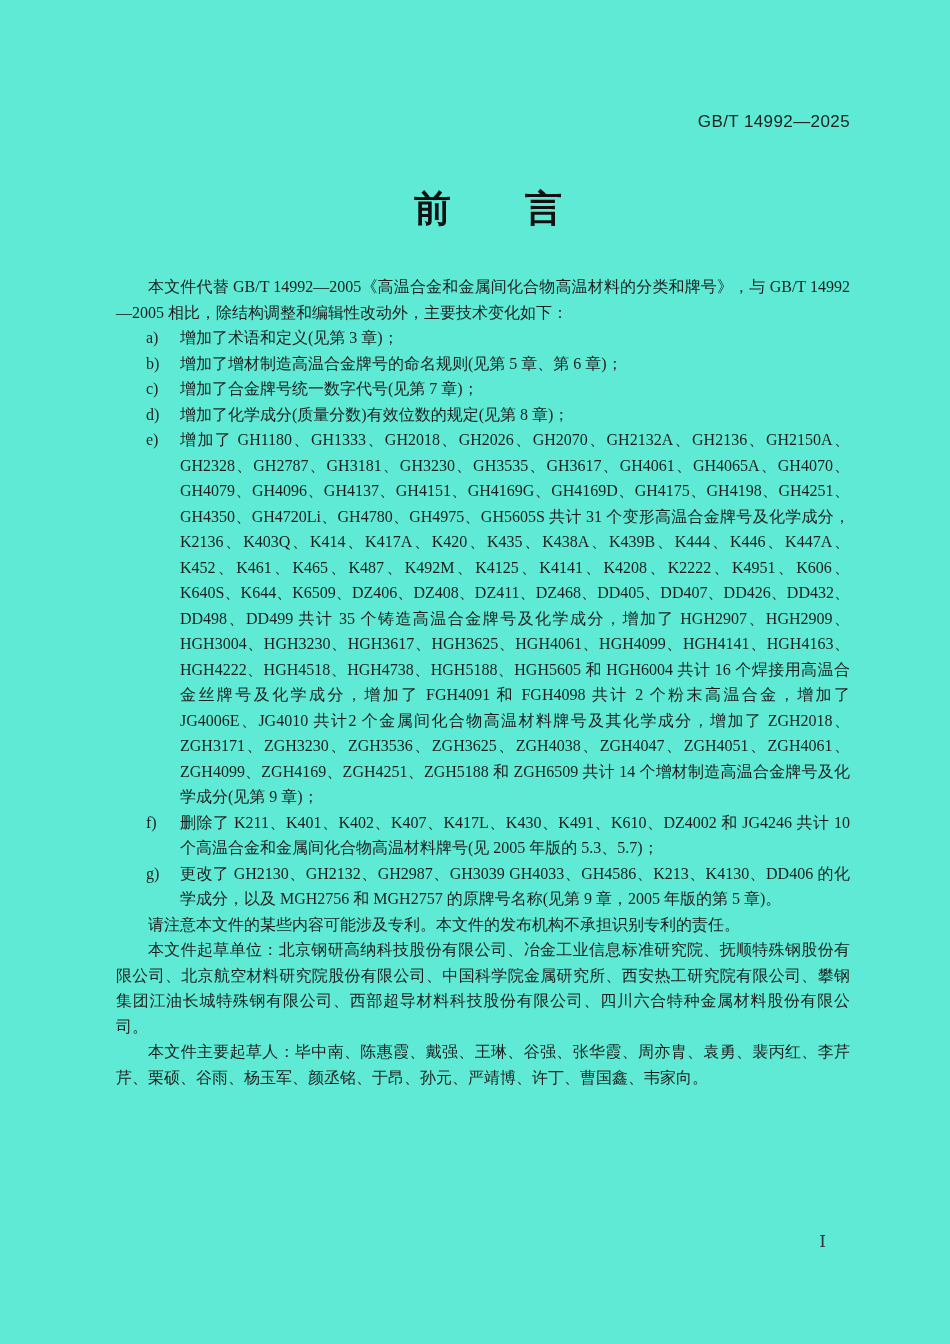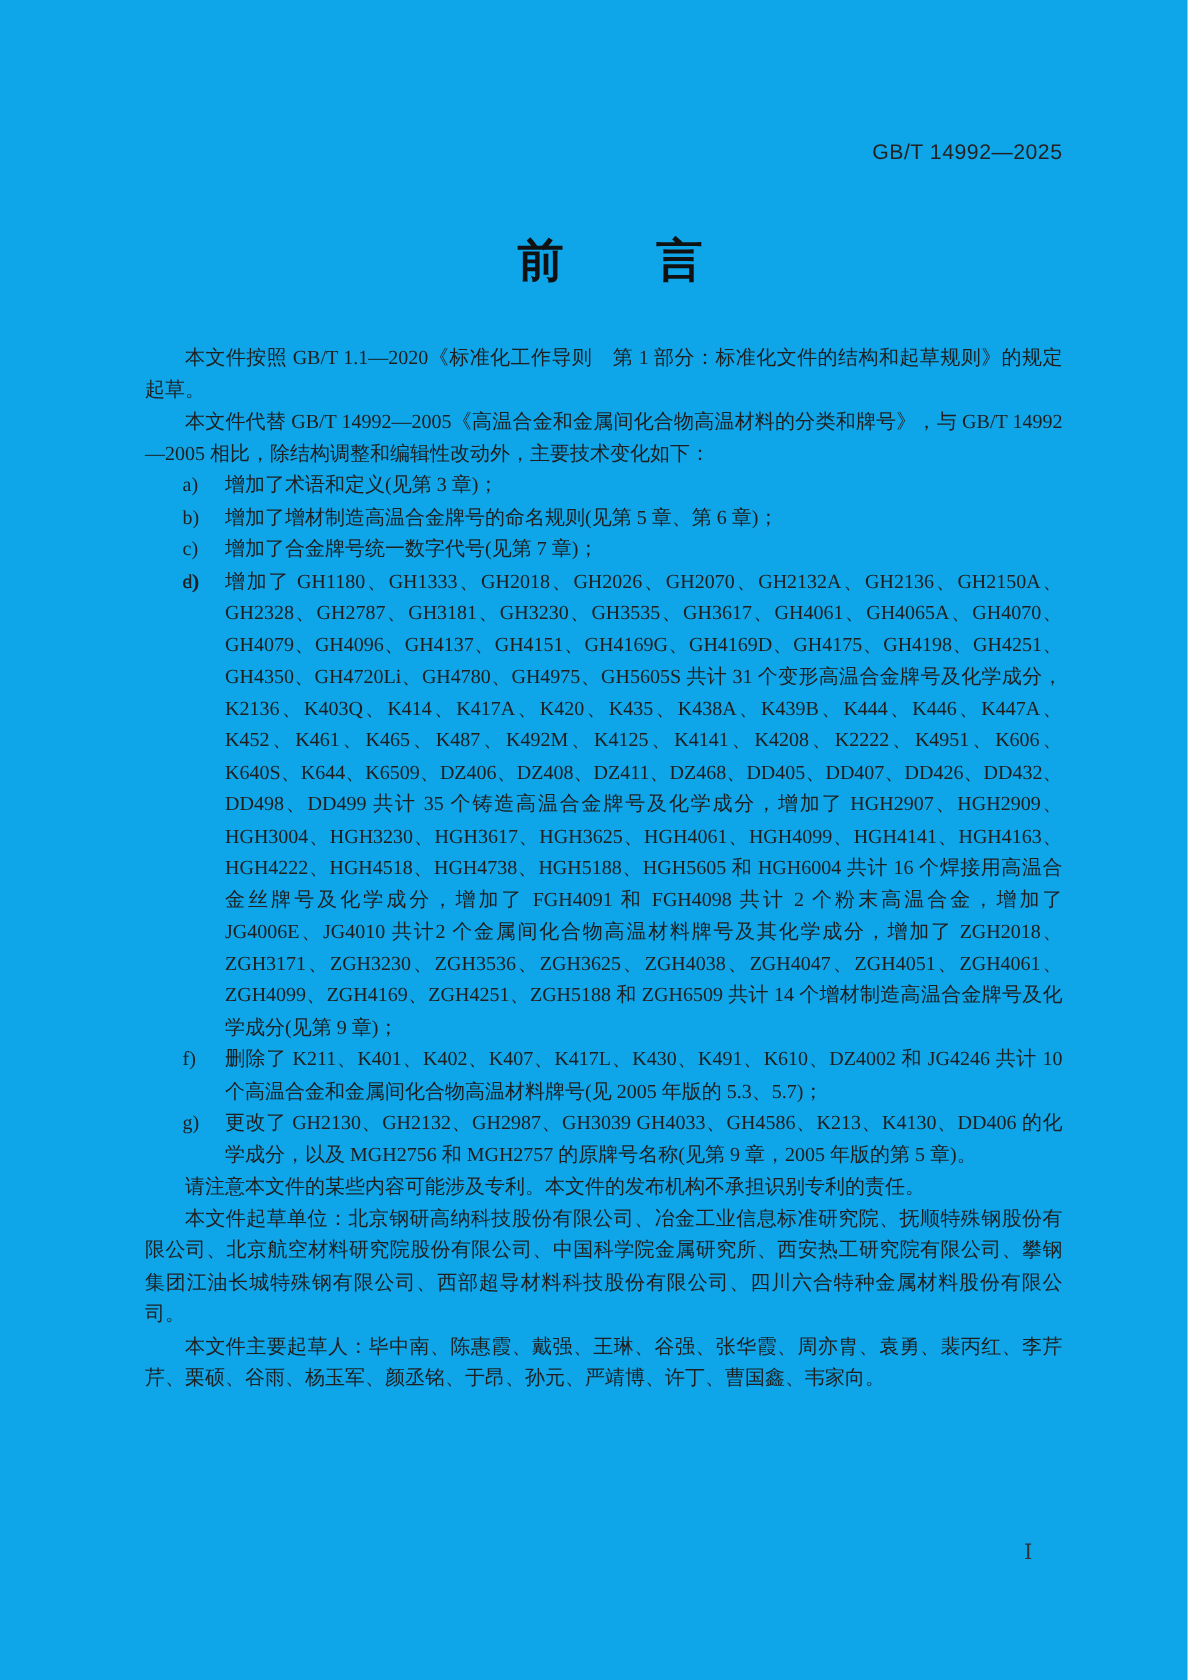--- a/index.html
+++ b/index.html
@@ -2,21 +2,21 @@
 <html><head>
 <meta charset="utf-8">
 <style>
   * { margin: 0; padding: 0; box-sizing: border-box; }
   html, body { background: #e8e8e8; }
   .page {
     position: relative;
     width: 950px;
     height: 1344px;
     margin: 0 auto;
-    background: #0ea5e9;
+    background: #5eead4;
     font-family: "Liberation Serif", "DejaVu Serif", serif;
     color: #1f1f1f;
     overflow: hidden;
   }
   .doc-number {
     position: absolute;
     top: 112px;
     right: 100px;
     font-size: 17px;
     letter-spacing: 0.4px;
@@ -65,21 +65,20 @@
 <body>
 
 <div class="page">
 
   <div class="doc-number">GB/T 14992—2025</div>
 
   <h1 class="title">前　　言</h1>
 
   <div class="content">
 
-    <p class="para">本文件按照 GB/T 1.1—2020《标准化工作导则　第 1 部分：标准化文件的结构和起草规则》的规定起草。</p>
 
     <p class="para">本文件代替 GB/T 14992—2005《高温合金和金属间化合物高温材料的分类和牌号》，与 GB/T 14992—2005 相比，除结构调整和编辑性改动外，主要技术变化如下：</p>
 
     <div class="change-list">
 
       <div class="list-item">
         <span class="label">a)</span>
         <span class="text">增加了术语和定义(见第 3 章)；</span>
       </div>
 
@@ -88,20 +87,21 @@
         <span class="text">增加了增材制造高温合金牌号的命名规则(见第 5 章、第 6 章)；</span>
       </div>
 
       <div class="list-item">
         <span class="label">c)</span>
         <span class="text">增加了合金牌号统一数字代号(见第 7 章)；</span>
       </div>
 
       <div class="list-item">
         <span class="label">d)</span>
+        <span class="text">增加了化学成分(质量分数)有效位数的规定(见第 8 章)；</span>
       </div>
 
       <div class="list-item">
         <span class="label">e)</span>
         <span class="text">增加了 GH1180、GH1333、GH2018、GH2026、GH2070、GH2132A、GH2136、GH2150A、GH2328、GH2787、GH3181、GH3230、GH3535、GH3617、GH4061、GH4065A、GH4070、GH4079、GH4096、GH4137、GH4151、GH4169G、GH4169D、GH4175、GH4198、GH4251、GH4350、GH4720Li、GH4780、GH4975、GH5605S 共计 31 个变形高温合金牌号及化学成分，K2136、K403Q、K414、K417A、K420、K435、K438A、K439B、K444、K446、K447A、K452、K461、K465、K487、K492M、K4125、K4141、K4208、K2222、K4951、K606、K640S、K644、K6509、DZ406、DZ408、DZ411、DZ468、DD405、DD407、DD426、DD432、DD498、DD499 共计 35 个铸造高温合金牌号及化学成分，增加了 HGH2907、HGH2909、HGH3004、HGH3230、HGH3617、HGH3625、HGH4061、HGH4099、HGH4141、HGH4163、HGH4222、HGH4518、HGH4738、HGH5188、HGH5605 和 HGH6004 共计 16 个焊接用高温合金丝牌号及化学成分，增加了 FGH4091 和 FGH4098 共计 2 个粉末高温合金，增加了 JG4006E、JG4010 共计2 个金属间化合物高温材料牌号及其化学成分，增加了 ZGH2018、ZGH3171、ZGH3230、ZGH3536、ZGH3625、ZGH4038、ZGH4047、ZGH4051、ZGH4061、ZGH4099、ZGH4169、ZGH4251、ZGH5188 和 ZGH6509 共计 14 个增材制造高温合金牌号及化学成分(见第 9 章)；</span>
       </div>
 
       <div class="list-item">
         <span class="label">f)</span>
         <span class="text">删除了 K211、K401、K402、K407、K417L、K430、K491、K610、DZ4002 和 JG4246 共计 10 个高温合金和金属间化合物高温材料牌号(见 2005 年版的 5.3、5.7)；</span>

